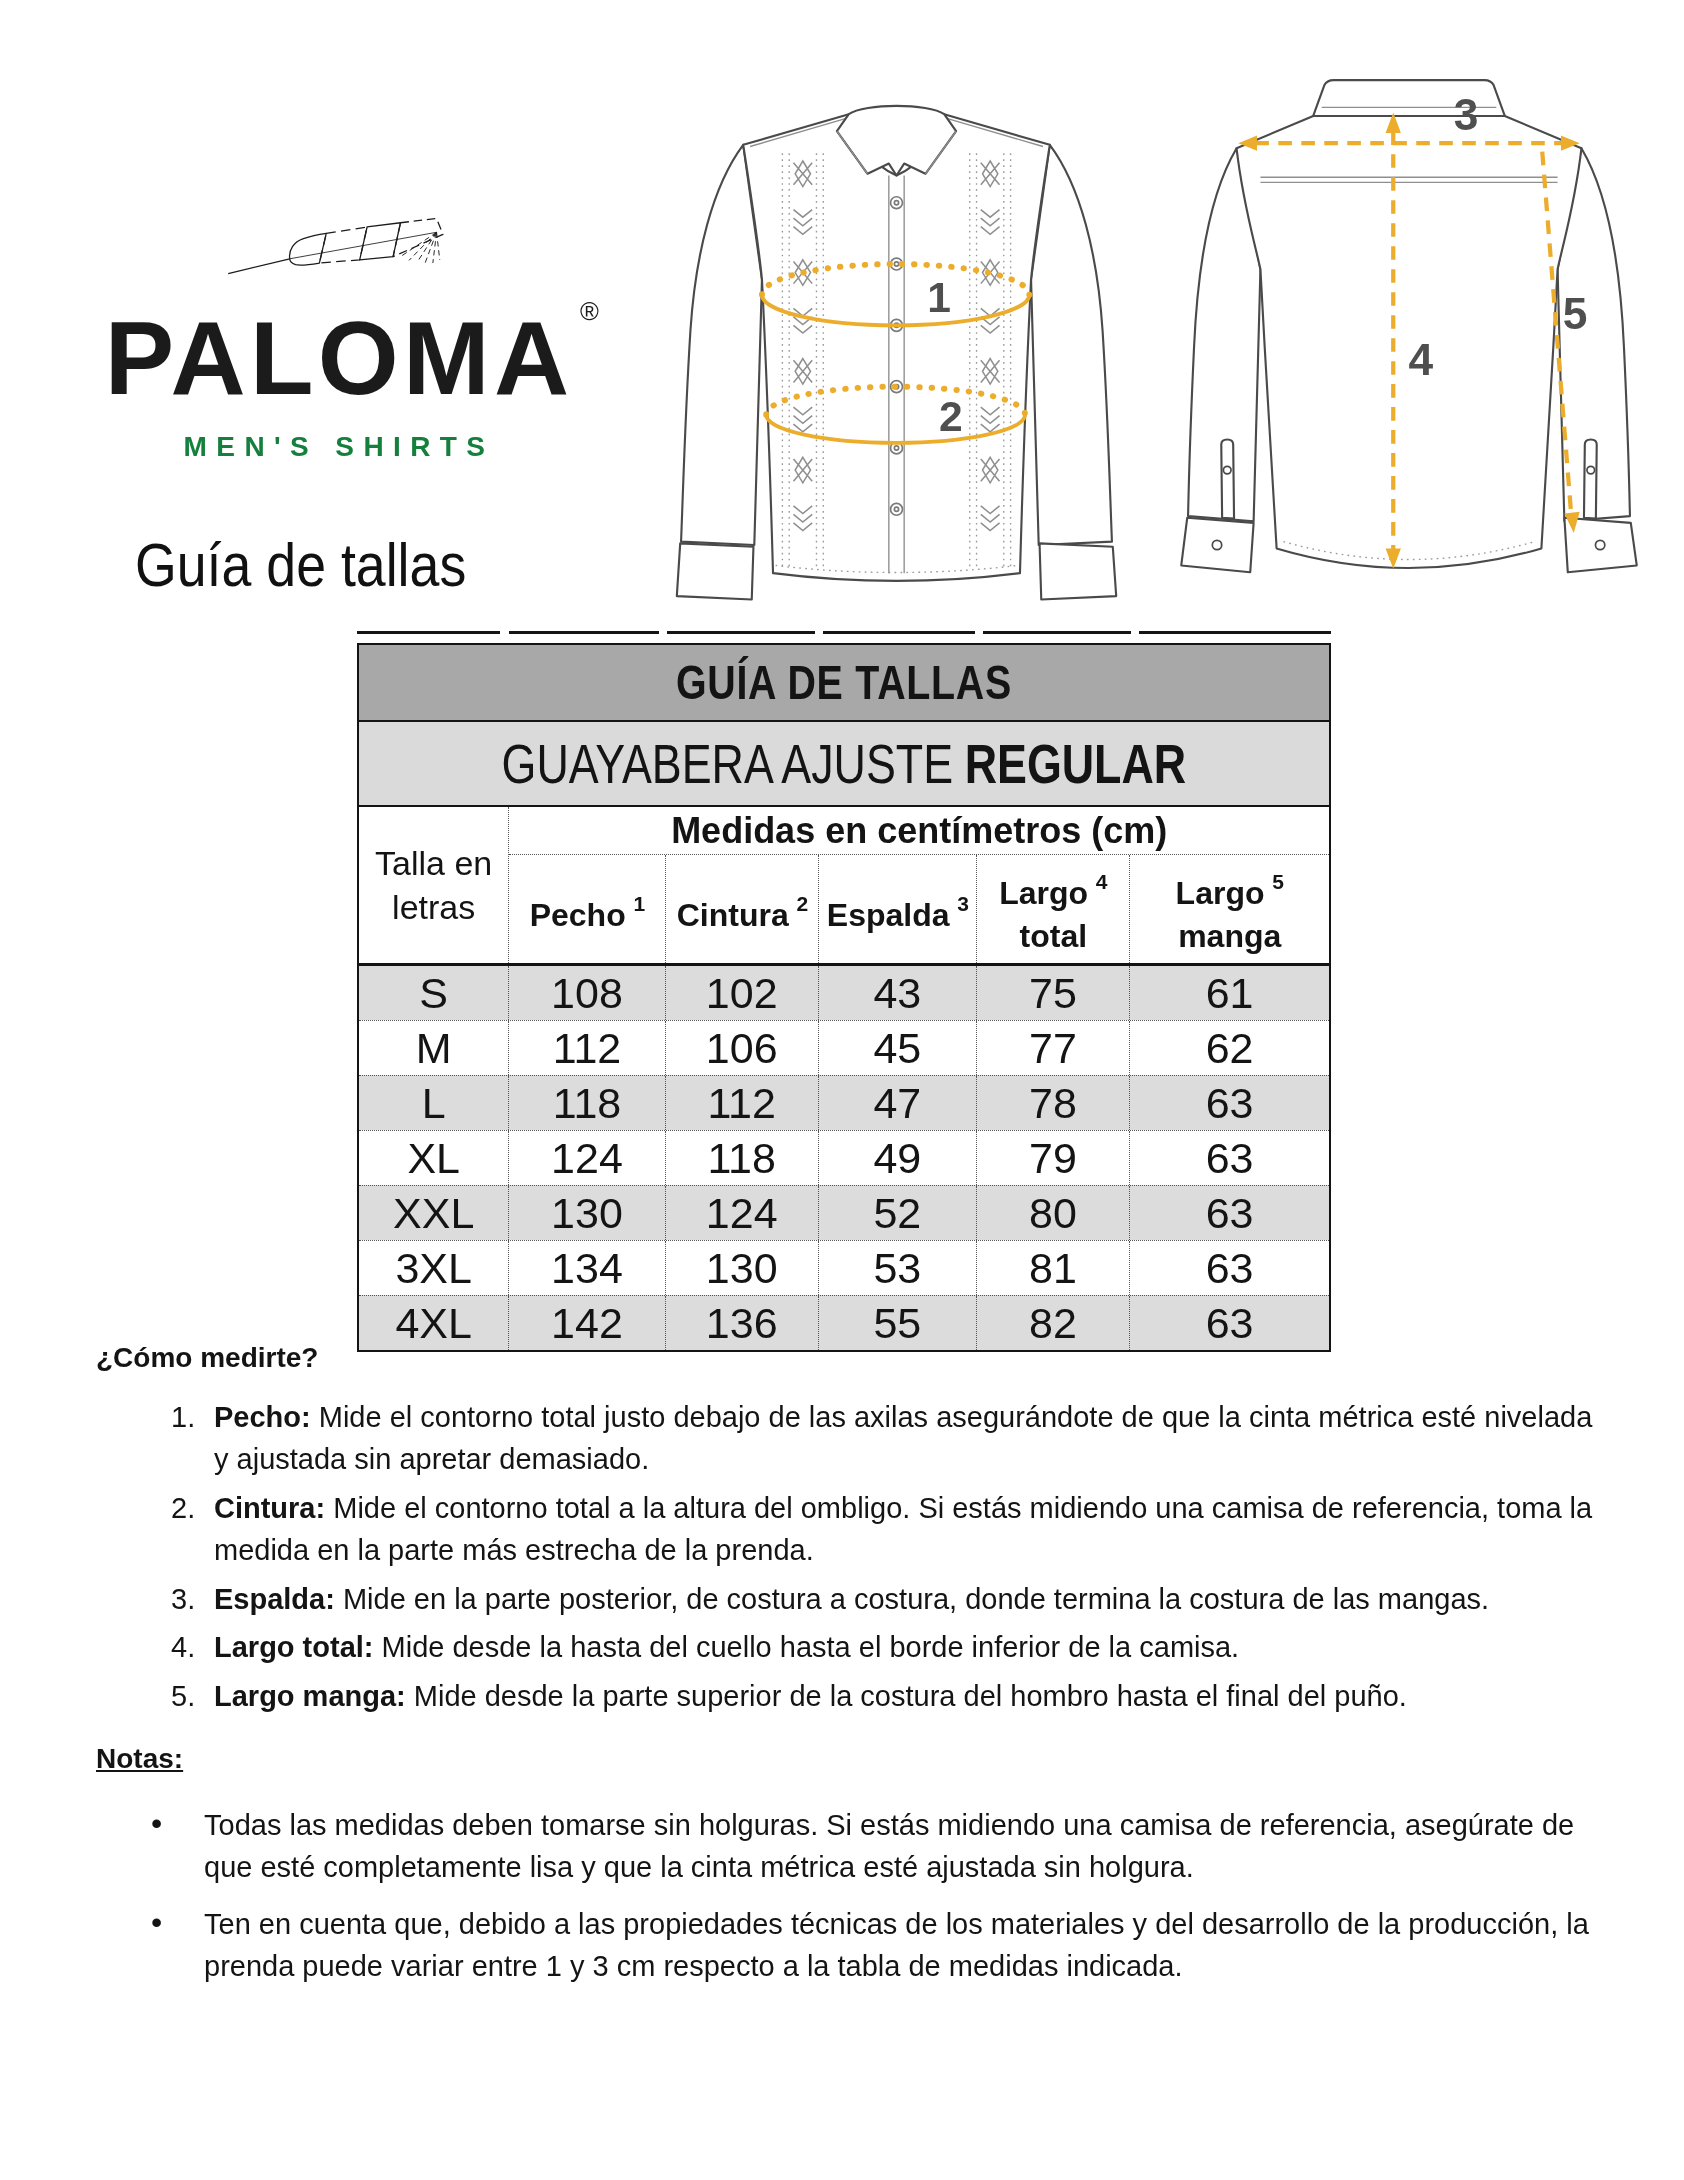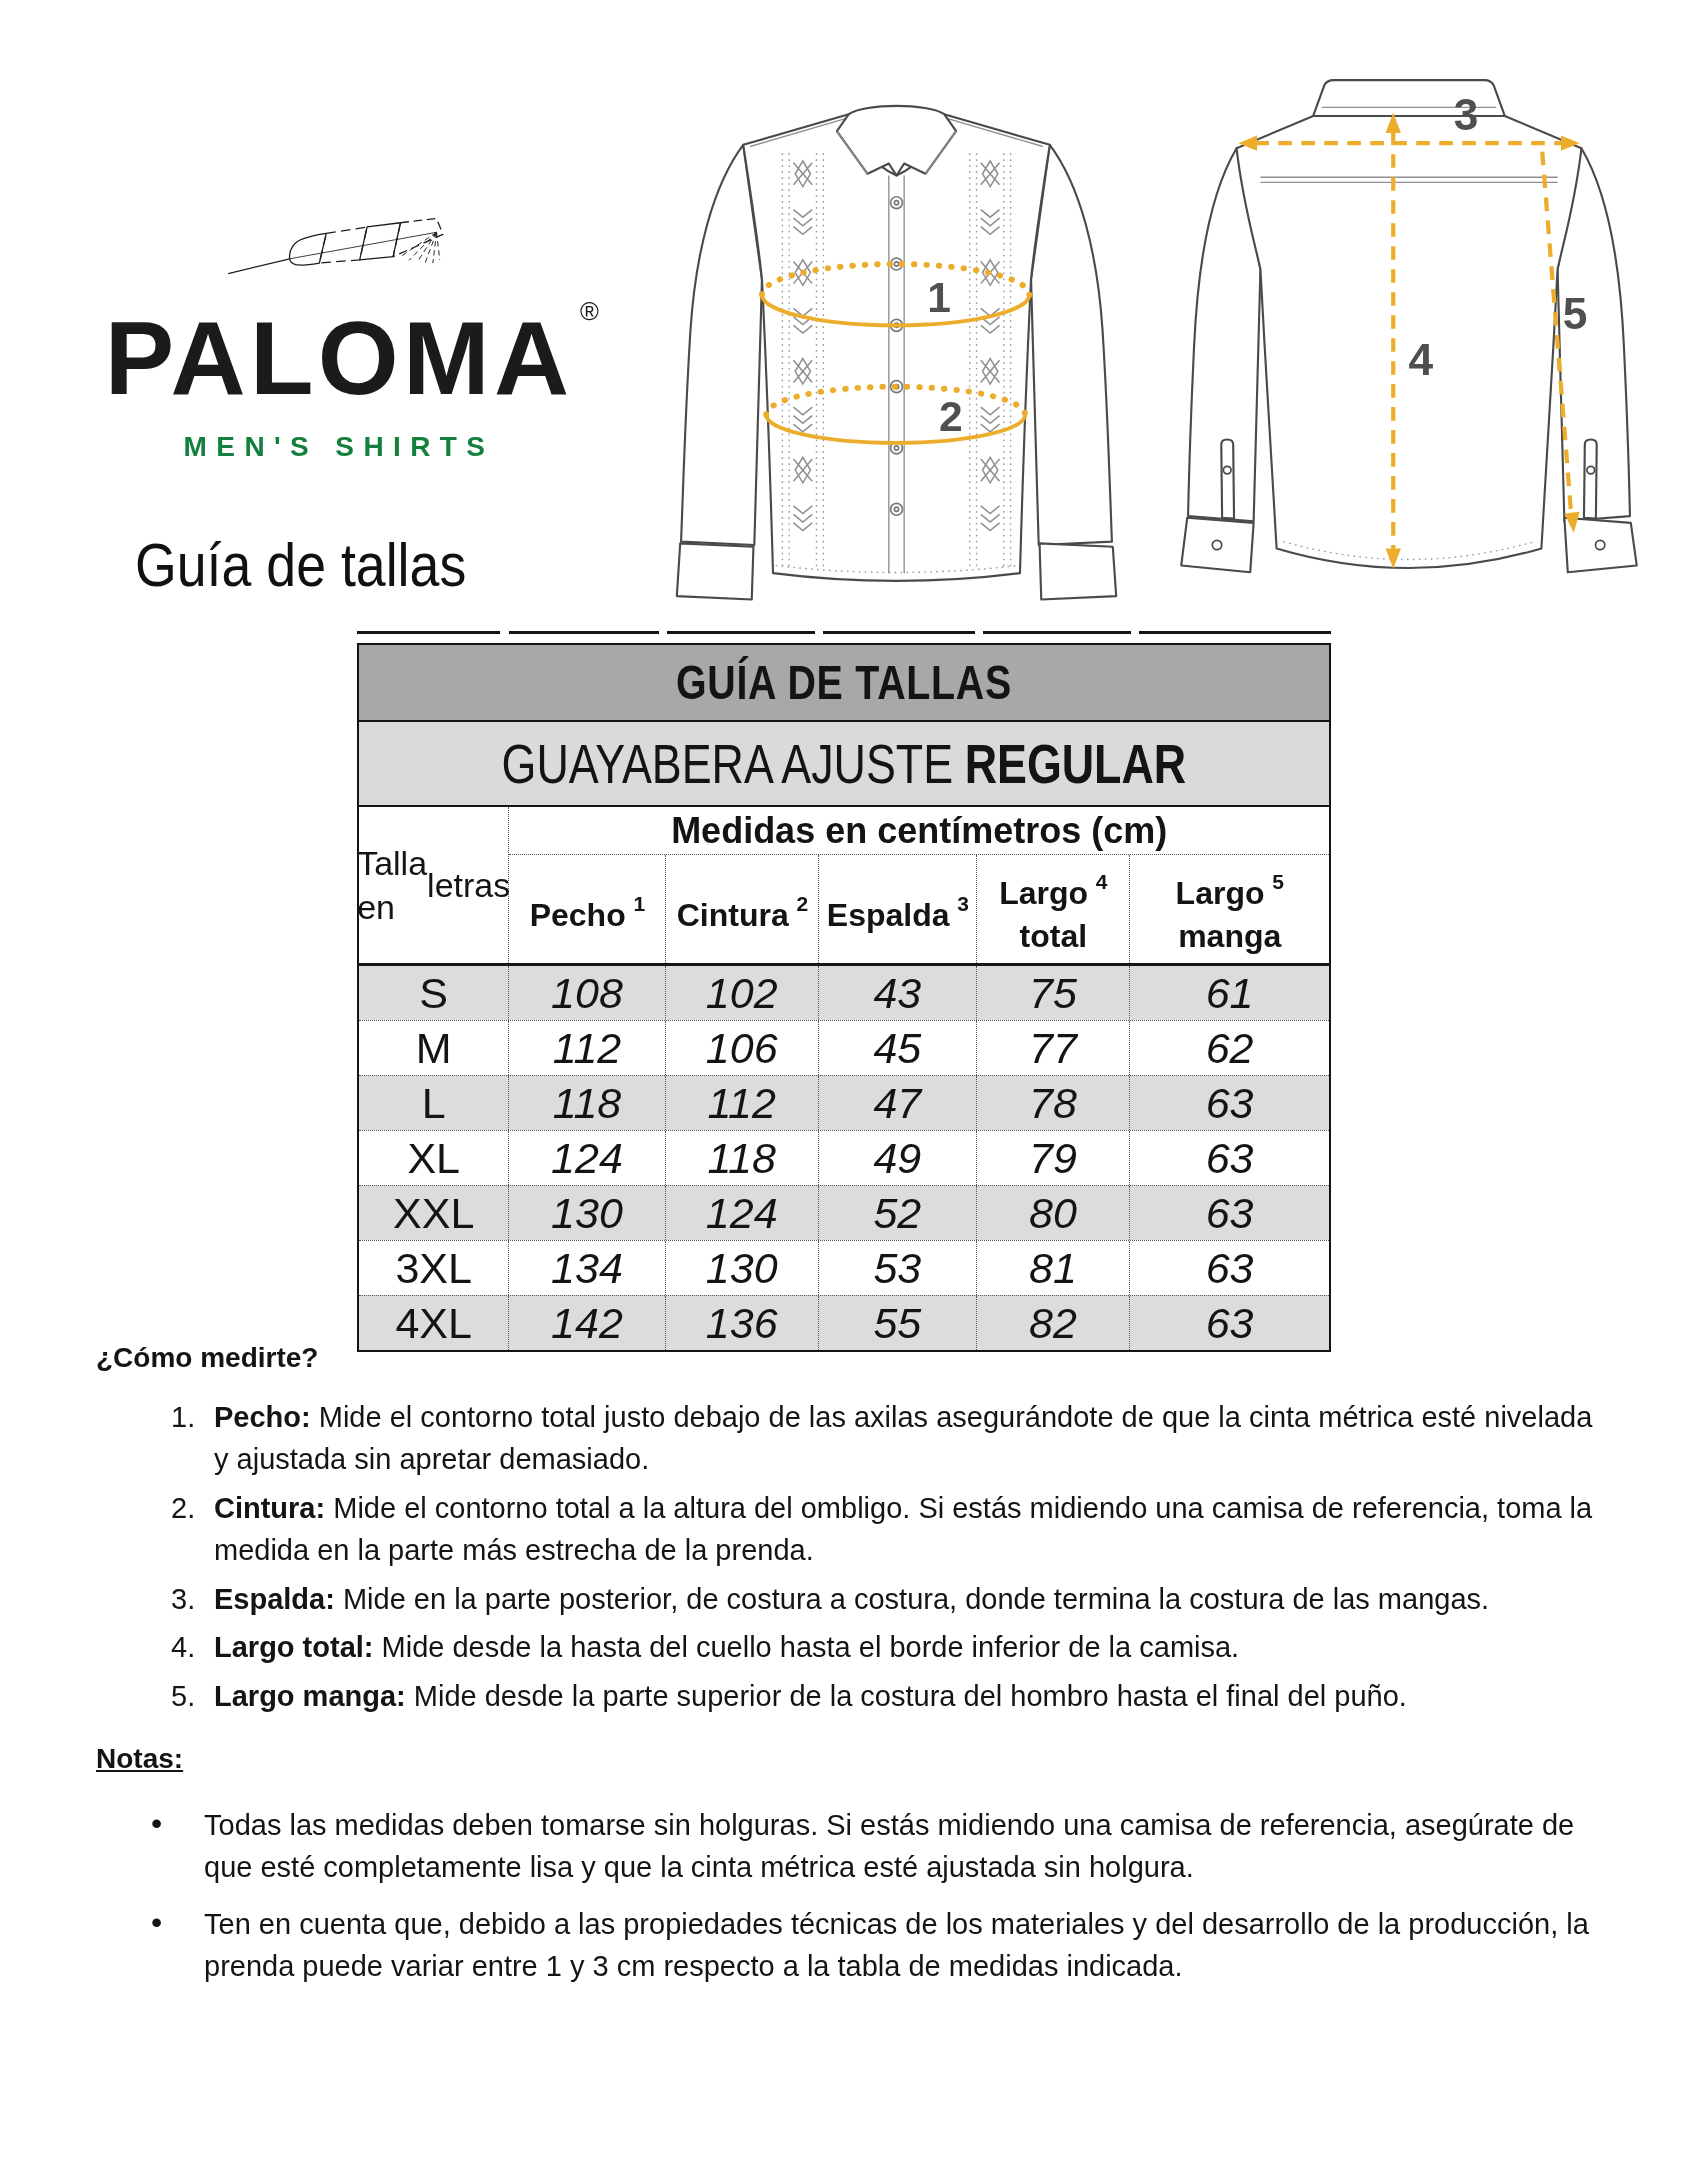--- a/index.html
+++ b/index.html
@@ -38,36 +38,36 @@
   .size-table{position:absolute;left:357px;top:643px;width:974px;border:2.6px solid #141414;
               background:#fff;box-sizing:border-box;}
   .t-title{height:75px;display:flex;align-items:center;justify-content:center;
            background:var(--table_title_bg,#A8A8A8);border-bottom:2.6px solid #141414;}
   .t-title span{font-size:48px;font-weight:700;letter-spacing:0.9px;transform:scaleX(.82);white-space:nowrap;}
   .t-subtitle{height:83px;display:flex;align-items:center;justify-content:center;
               background:var(--table_subtitle_bg,#DADADA);border-bottom:2.6px solid #141414;}
   .t-subtitle .condense{font-size:56px;font-weight:400;transform:scaleX(.8);white-space:nowrap;}
   .t-subtitle b{font-weight:700;margin-left:.26em;}
   .t-head{display:flex;border-bottom:3.4px solid #141414;}
-  .size-col-head{width:15.4%;display:flex;justify-content:center;align-items:center;
+  .size-col-head{width:15.4%;display:flex;flex-direction:column;justify-content:center;align-items:center;
                  font-size:34px;line-height:44px;}
   .head-right{flex:1;display:flex;flex-direction:column;border-left:1.7px dotted #555;}
   .measures-head{height:47px;display:flex;align-items:center;justify-content:center;
                  font-size:36px;font-weight:700;border-bottom:1.7px dotted #555;}
   .col-heads{flex:1;display:grid;grid-template-columns:16.1fr 15.8fr 16.3fr 15.8fr 20.6fr;}
   .col-head{display:flex;flex-direction:column;justify-content:center;align-items:center;
             font-size:32px;font-weight:700;line-height:43px;padding:5.1px 0;}
   .col-head + .col-head{border-left:1.7px dotted #555;}
   .ch-sup{font-size:21px;margin-left:7.7px;vertical-align:15.3px;}
   .t-body{}
   .t-row{display:grid;grid-template-columns:15.4fr 16.1fr 15.8fr 16.3fr 15.8fr 20.6fr;height:54px;}
   .t-row + .t-row{border-top:1.7px dotted #555;}
   .t-row:nth-child(odd){background:var(--row_alt_bg,#DCDCDC);}
   .t-cell{display:flex;align-items:center;justify-content:center;font-size:43px;}
-  .t-cell + .t-cell{border-left:1.7px dotted #555;font-style:italic;}
+  .t-cell + .t-cell{border-left:1.7px dotted #555;}
 
   
   .text-block{position:absolute;left:96px;top:1342px;width:1508px;}
   .text-block h2{margin:0 0 22px 0;font-size:28px;font-weight:700;}
   .text-block h2.notas{margin:25.6px 0 29px 0;text-decoration:underline;}
   ol.howto,ul.notes{list-style:none;margin:0;padding:0;}
   ol.howto li{position:relative;padding-left:118px;font-size:29px;line-height:42px;margin-bottom:6.8px;}
   ol.howto .num{position:absolute;left:75px;}
   ul.notes li{position:relative;padding-left:108px;font-size:29px;line-height:42px;margin-bottom:15.3px;}
   ul.notes .dot{position:absolute;left:55px;top:-1.7px;font-size:32px;}

